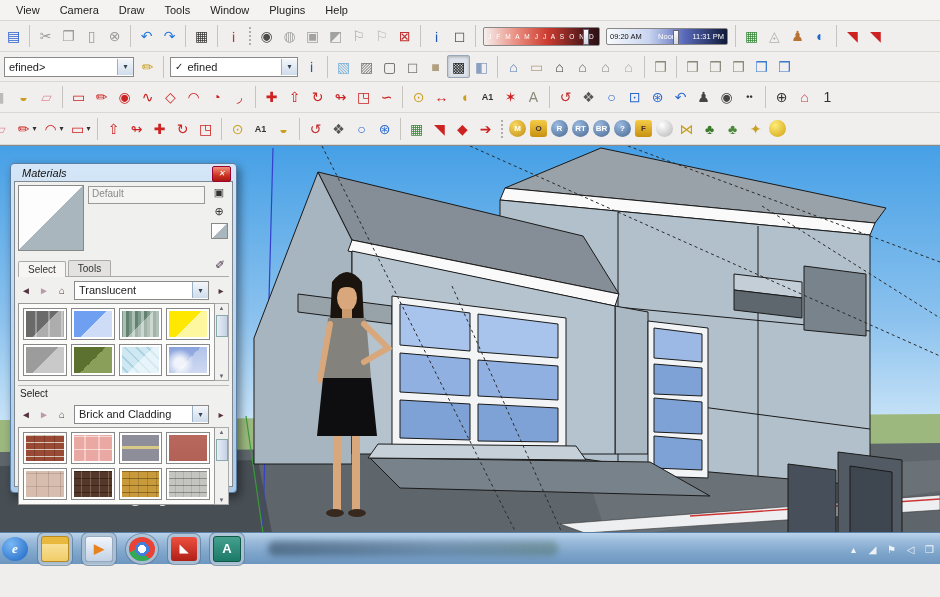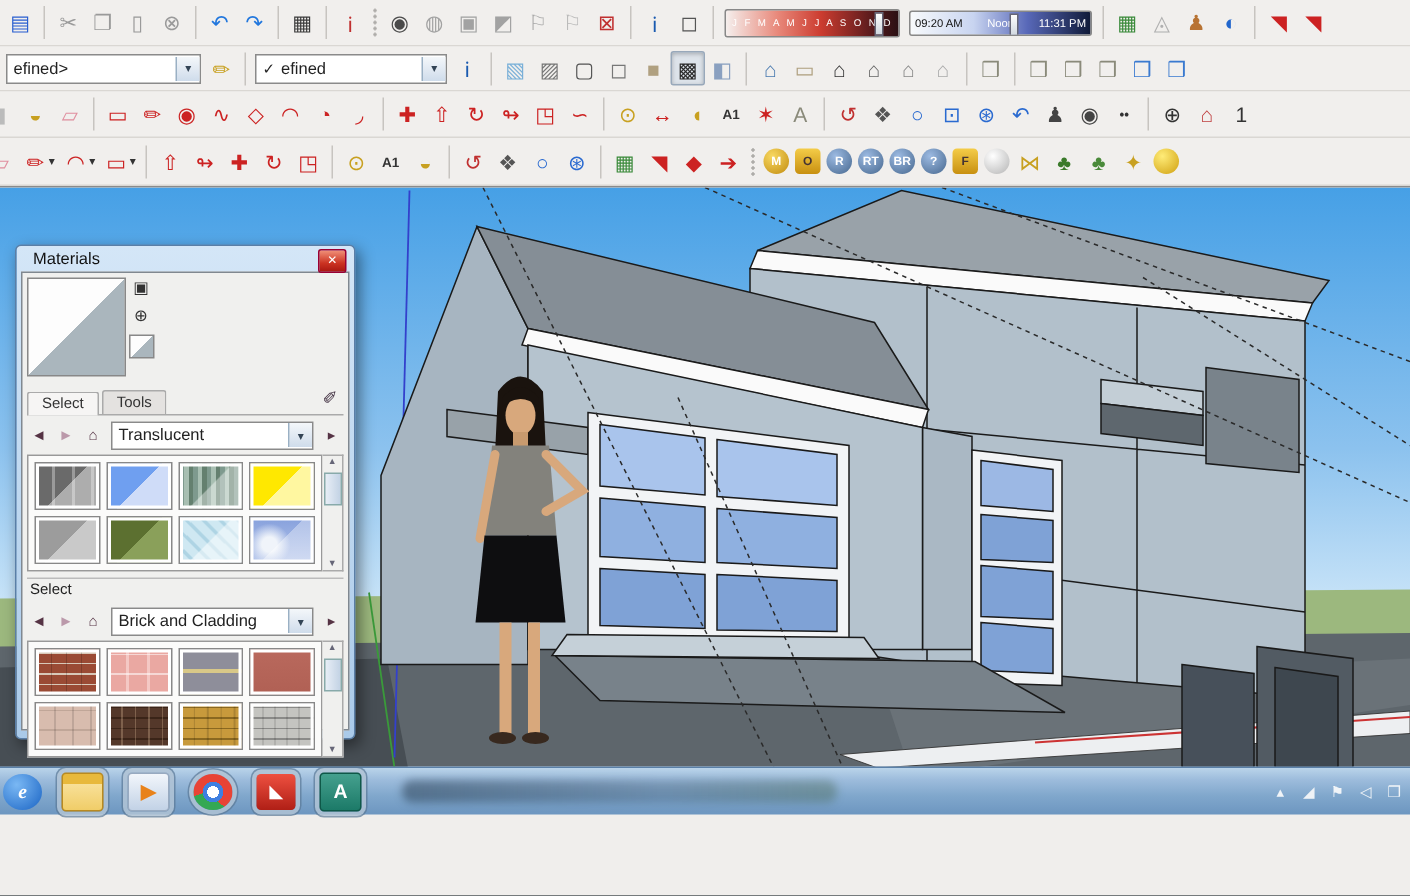--- a/index.html
+++ b/index.html
@@ -51,21 +51,21 @@
   #timebar .t-start{color:#111;}#timebar .t-mid,#timebar .t-end{color:#fff;}
   .sthumb{position:absolute;top:1px;width:4px;height:14px;background:linear-gradient(#fdfdfd,#cfd6de);border:1px solid #667;}
   
   #viewport{position:relative;width:940px;height:387px;border-top:1px solid #8a8a8a;box-sizing:border-box;overflow:hidden;background:#cfe6f8;}
   #watermark{position:absolute;left:57px;top:338px;font-family:"DejaVu Serif",serif;font-style:italic;
     font-size:19px;letter-spacing:3px;color:#dcdfe2;}
   
   #materials{position:absolute;left:10px;top:163px;width:227px;height:330px;z-index:5;
     background:linear-gradient(#d4e6f7,#aacae9);border:1px solid #5a7ea6;border-radius:4px;
     box-shadow:3px 4px 10px rgba(0,0,0,.45);box-sizing:border-box;padding:2px 3px 3px 3px;}
-  #m-title{height:15px;position:relative;}
+  #m-title{height:15px;position:relative;font-style:italic;}
   #m-title .mt{position:absolute;left:8px;top:1px;font-size:11px;color:#111;}
   #m-close{position:absolute;right:2px;top:0px;width:17px;height:14px;border-radius:2px;border:1px solid #903;
     background:linear-gradient(#f09078,#cc3322 60%,#aa1811);color:#fff;font-size:8px;line-height:13px;text-align:center;}
   #m-body{background:#f0f0ee;border:1px solid #808890;height:306px;box-sizing:border-box;padding:3px;}
   #m-top{display:flex;height:70px;}
   #m-preview{width:64px;height:64px;border:1px solid #888;background:linear-gradient(135deg,#fdfdfd 0 50%,#aab6bd 50% 100%);}
   #m-topmid{flex:1;padding:1px 4px;}
   #m-name{height:14px;border:1px solid #999;background:#f4f4f2;color:#8a8a8a;font-size:10px;padding:1px 3px;}
   #m-topicons{width:20px;display:flex;flex-direction:column;align-items:center;gap:4px;}
   .mi{width:16px;height:15px;font-size:11px;line-height:15px;text-align:center;color:#333;}
@@ -108,20 +108,23 @@
     background:linear-gradient(90deg,rgba(35,55,75,.5),rgba(35,55,75,.25) 60%,rgba(60,90,60,.35));filter:blur(3px);}
   #tray{position:absolute;right:4px;top:0;height:32px;display:flex;align-items:center;gap:6px;}
   #tray .titem{width:13px;height:14px;font-size:10px;}
 </style>
 </head>
 <body>
 
 <div id="screen">
 
 
+  <div id="menubar">
+    <div class="tlist"><div class="menu-item">View</div><div class="menu-item">Camera</div><div class="menu-item">Draw</div><div class="menu-item">Tools</div><div class="menu-item">Window</div><div class="menu-item">Plugins</div><div class="menu-item">Help</div></div>
+  </div>
 
   <div class="trow" id="trow1">
     <div class="tlist"><div class="titem" style="color: rgb(42, 95, 208);">▤</div><div class="tsep"></div><div class="titem" style="color: rgb(154, 154, 154);">✂</div><div class="titem" style="color: rgb(154, 154, 154);">❐</div><div class="titem" style="color: rgb(154, 154, 154);">▯</div><div class="titem" style="color: rgb(154, 154, 154);">⊗</div><div class="tsep"></div><div class="titem" style="color: rgb(34, 119, 221);">↶</div><div class="titem" style="color: rgb(34, 119, 221);">↷</div><div class="tsep"></div><div class="titem" style="color: rgb(58, 58, 58);">▦</div><div class="tsep"></div><div class="titem" style="color: rgb(192, 48, 48);">ℹ</div><div class="tgrip"></div><div class="titem" style="color: rgb(74, 74, 74);">◉</div><div class="titem" style="color: rgb(162, 162, 162);">◍</div><div class="titem" style="color: rgb(162, 162, 162);">▣</div><div class="titem" style="color: rgb(162, 162, 162);">◩</div><div class="titem" style="color: rgb(168, 168, 168);">⚐</div><div class="titem" style="color: rgb(184, 184, 184);">⚐</div><div class="titem" style="color: rgb(192, 48, 48);">⊠</div><div class="tsep"></div><div class="titem" style="color: rgb(26, 90, 176);">ℹ</div><div class="titem" style="color: rgb(85, 85, 85);">◻</div><div class="tsep"></div></div>
     <div class="shadow-bar" id="months">
       <span class="mlabels">J F M A M J J A S O N D</span>
       <span class="sthumb" style="left:86%"></span>
     </div>
     <div class="shadow-bar" id="timebar">
       <span class="t-start">09:20 AM</span>
       <span class="t-mid">Noon</span>
@@ -238,20 +241,23 @@
   </div>
 
   <div id="materials">
     <div id="m-title">
       <span class="mt">Materials</span>
       <div id="m-close">✕</div>
     </div>
     <div id="m-body">
       <div id="m-top">
         <div id="m-preview"></div>
+        <div id="m-topmid">
+          <div id="m-name">Default</div>
+        </div>
         <div id="m-topicons">
           <div class="mi">▣</div>
           <div class="mi">⊕</div>
           <div id="m-sample"></div>
         </div>
       </div>
       <div id="m-tabs">
         <div class="mtab active">Select</div>
         <div class="mtab">Tools</div>
         <div id="m-eyedrop">✐</div>

